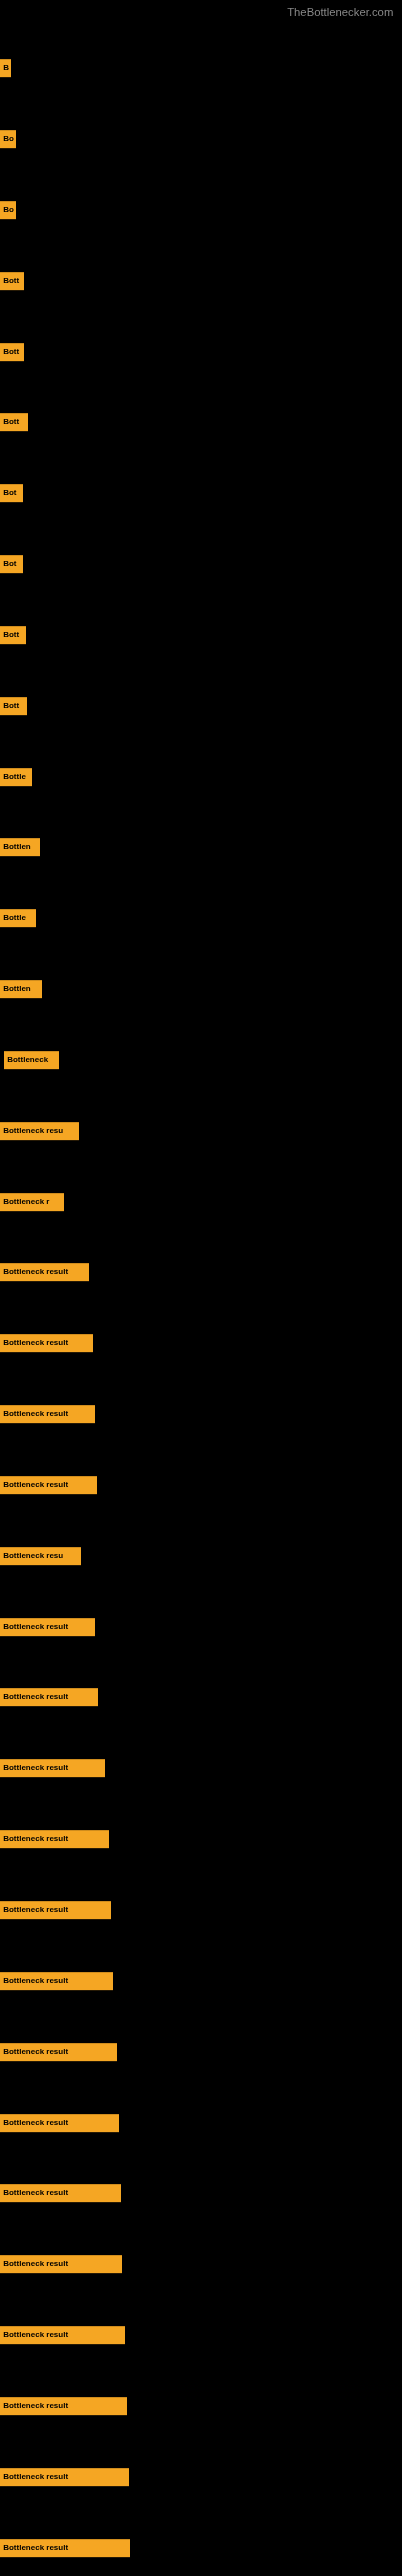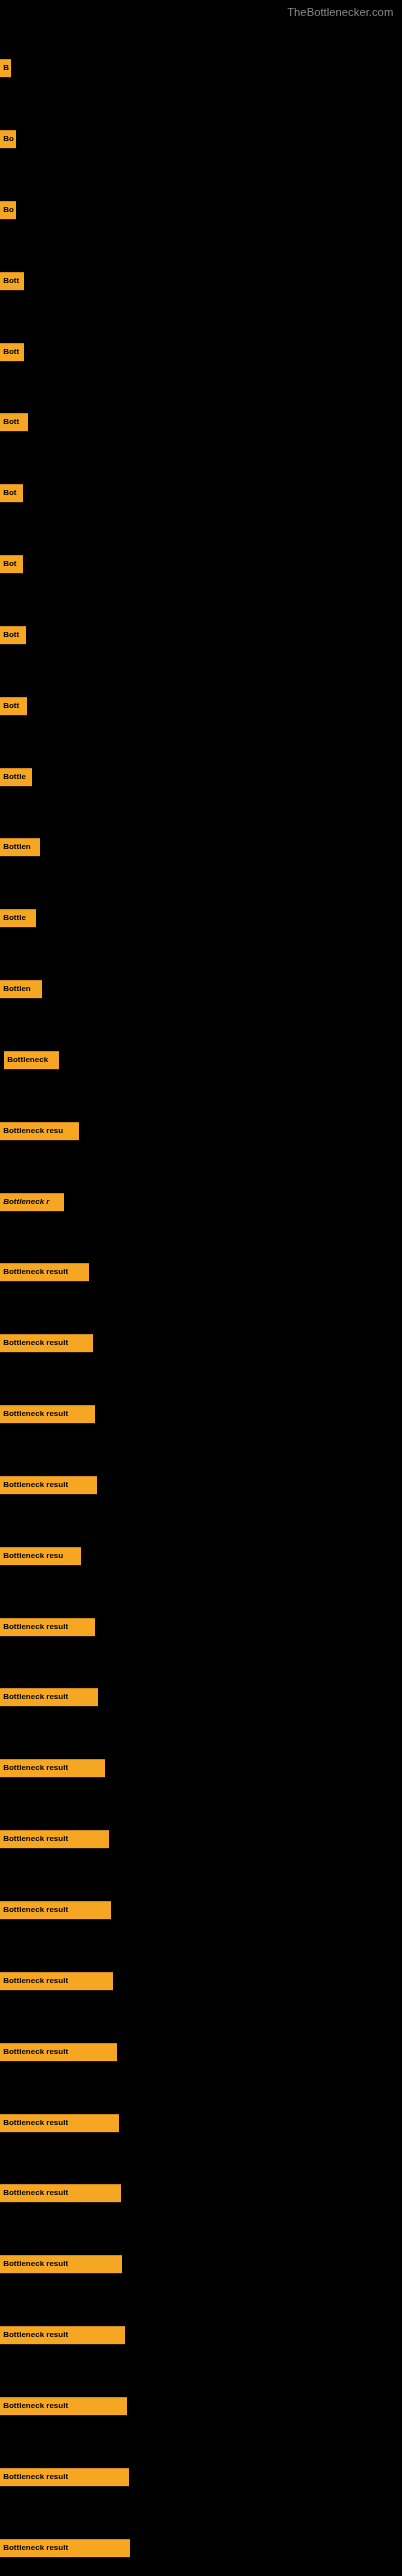--- a/index.html
+++ b/index.html
@@ -147,21 +147,21 @@
       <div class="bar-label" style="width: 55px; min-width: 55px; max-width: 55px;">
         <span>Bottleneck</span>
       </div>
     </div>
     <div class="bar-row" style="position: absolute; top: 1087px; left: 0px; width: 403px; height: 56px;">
       <div class="bar-label" style="width: 79px; min-width: 79px; max-width: 79px;">
         <span>Bottleneck resu</span>
       </div>
     </div>
     <div class="bar-row" style="position: absolute; top: 1158px; left: 0px; width: 403px; height: 56px;">
-      <div class="bar-label" style="width: 64px; min-width: 64px; max-width: 64px; font-style: italic;">
+      <div class="bar-label" style="width: 64px; min-width: 64px; max-width: 64px;">
         <span>Bottleneck r</span>
       </div>
     </div>
     <div class="bar-row" style="position: absolute; top: 1228px; left: 0px; width: 403px; height: 56px;">
       <div class="bar-label" style="width: 89px; min-width: 89px; max-width: 89px;">
         <span>Bottleneck result</span>
       </div>
     </div>
     <div class="bar-row" style="position: absolute; top: 1299px; left: 0px; width: 403px; height: 56px;">
       <div class="bar-label" style="width: 93px; min-width: 93px; max-width: 93px;">

